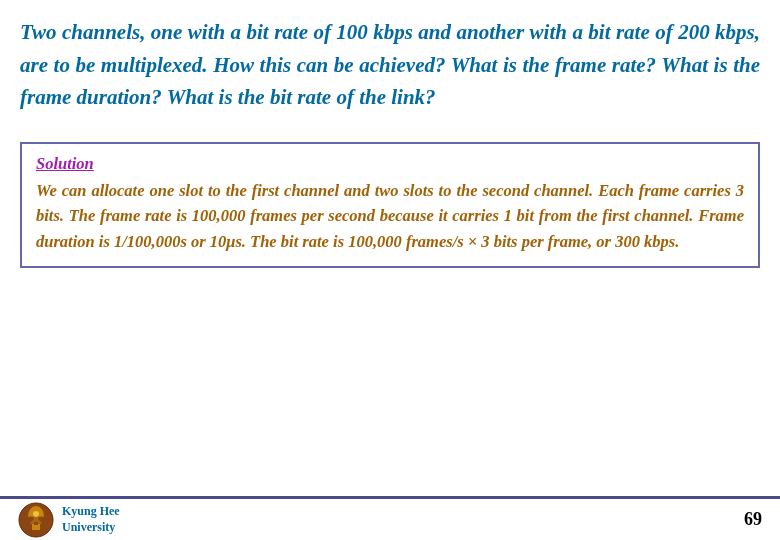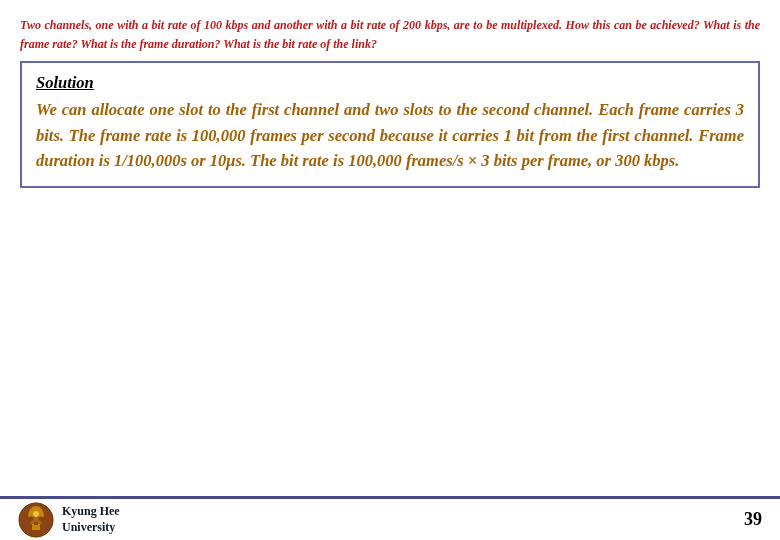--- a/index.html
+++ b/index.html
@@ -61,42 +61,42 @@
       color: #4a4a8c;
       margin-left: 20px;
     }
 
     
     .main-content {
       padding: 16px 20px 10px 20px;
     }
 
     .problem-text {
-      font-size: 12px;
+      font-size: 21px;
       font-style: italic;
       font-weight: bold;
       line-height: 1.55;
-      color: #b91c1c;
+      color: #0369a1;
       text-align: justify;
-      margin-bottom: 8px;
+      margin-bottom: 28px;
     }
 
     
     .solution-box {
       border: 2px solid #6666aa;
       border-radius: 0;
       padding: 10px 14px 12px 14px;
       margin-bottom: 12px;
     }
 
     .solution-label {
       font-size: 16.5px;
       font-style: italic;
       font-weight: bold;
-      color: #000000;
+      color: #a21caf;
       text-decoration: underline;
       margin-bottom: 4px;
     }
 
     .solution-text {
       font-size: 16.5px;
       font-style: italic;
       font-weight: bold;
       line-height: 1.55;
       color: #a16207;
@@ -124,21 +124,21 @@
     }
 
     .university-logo {
       width: 36px;
       height: 36px;
     }
 
     .university-name {
       font-size: 12px;
       font-weight: bold;
-      color: #0f172a;
+      color: #0369a1;
       line-height: 1.3;
     }
 
     .page-number {
       font-size: 18px;
       font-weight: bold;
       color: #000;
     }
   </style>
 </head>
@@ -171,16 +171,16 @@
         <circle cx="18" cy="12" r="3" fill="#f0c040"></circle>
 
         <ellipse cx="10" cy="18" rx="6" ry="3" fill="#8B4513" transform="rotate(-20,10,18)"></ellipse>
         <ellipse cx="26" cy="18" rx="6" ry="3" fill="#8B4513" transform="rotate(20,26,18)"></ellipse>
       </svg>
       <div class="university-name">
         <div>Kyung Hee</div>
         <div>University</div>
       </div>
     </div>
-    <div class="page-number">39</div>
+    <div class="page-number">69</div>
   </div>
 
 </div>
 
 </body></html>

